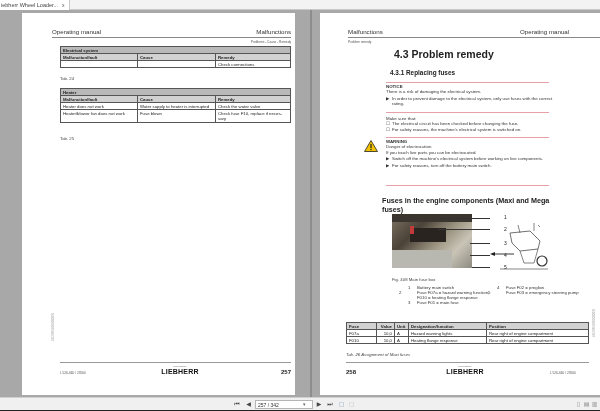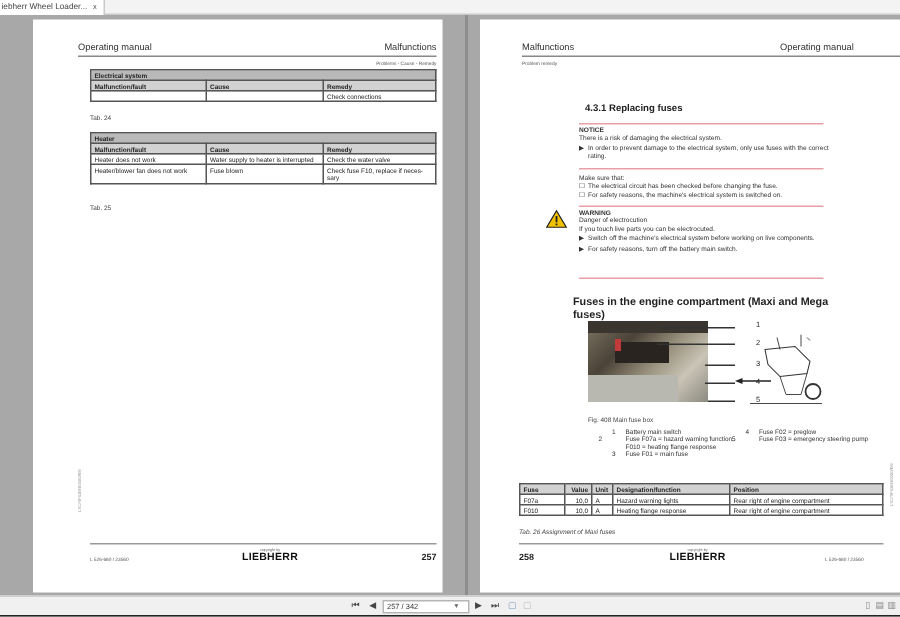--- a/index.html
+++ b/index.html
@@ -135,20 +135,21 @@
 
   <div class="divider"></div>
   <div class="divider-line"></div>
 
   <div class="page right">
     <div class="hdr" style="left:28px">Malfunctions</div>
     <div class="hdr" style="left:200px">Operating manual</div>
     <div class="hdr-rule" style="left:28px; width:252px"></div>
     <div class="sub" style="left:28px">Problem remedy</div>
 
+    <div class="h1">4.3  Problem remedy</div>
     <div class="h2">4.3.1  Replacing fuses</div>
 
     <div class="redrule" style="top:69px"></div>
     <div class="note" style="top:71px">
       <b>NOTICE</b><br>
       <span>There is a risk of damaging the electrical system.</span>
       <span class="bul" style="margin-top:1px"><span class="m">▶</span><span>In order to prevent damage to the electrical system, only use fuses with the correct rating.</span></span>
     </div>
     <div class="redrule" style="top:99px"></div>
 
@@ -166,21 +167,21 @@
     </svg>
     <div class="note" style="top:126px">
       <b>WARNING</b><br>
       <span>Danger of electrocution</span><br>
       <span>If you touch live parts you can be electrocuted.</span>
       <span class="bul" style="margin-top:1px"><span class="m">▶</span><span>Switch off the machine's electrical system before working on live components.</span></span>
       <span class="bul" style="margin-top:1px"><span class="m">▶</span><span>For safety reasons, turn off the battery main switch.</span></span>
     </div>
     <div class="redrule" style="top:172px"></div>
 
-    <div class="h3">Fuses in the engine compartment (Maxi and Mega fuses)</div>
+    <div class="h3">Fuses in the engine components (Maxi and Mega fuses)</div>
 
     <div class="photo">
       <div class="p4"></div>
         <div class="p2"></div>
         <div class="p3"></div>
         <div class="p1"></div>
     </div>
     <div class="cline" style="left:120px; top:205px; width:50px"></div>
     <div class="cline" style="left:118px; top:216px; width:52px"></div>
     <div class="cline" style="left:150px; top:230px; width:20px"></div>

